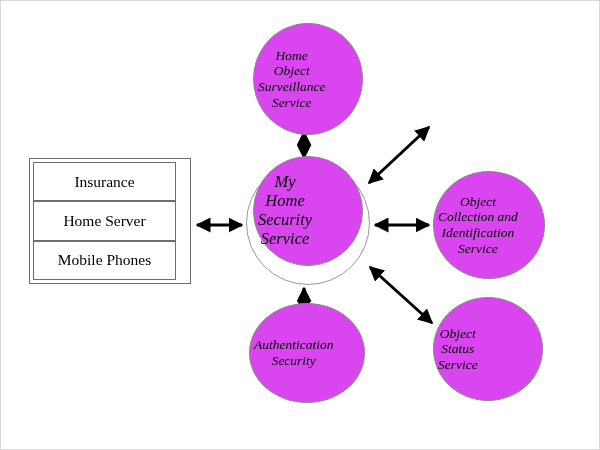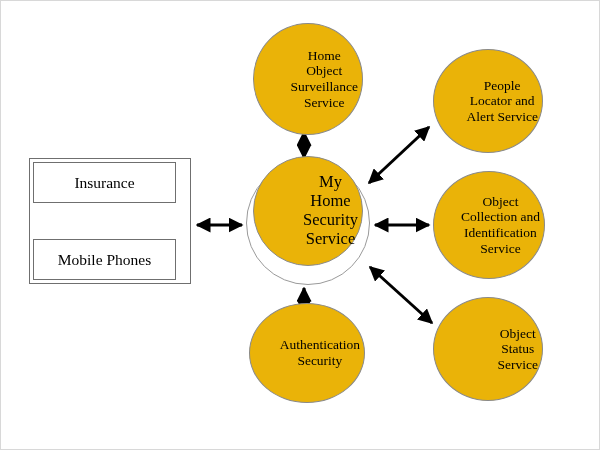--- a/index.html
+++ b/index.html
@@ -27,28 +27,29 @@
     width: 600px;
     height: 450px;
     pointer-events: none;
   }
 
   
   .node {
     position: absolute;
     box-sizing: border-box;
     border-radius: 50%;
-    background: #eab308;
+    background: #d946ef;
     border: 1px solid #8a8a8a;
     display: flex;
     align-items: center;
-    justify-content: flex-end;
+    justify-content: flex-start;
     text-align: center;
     color: #000000;
     z-index: 3;
+    font-style: italic;
   }
   .node .node-label {
     display: block;
     line-height: 1.16;
     padding: 0 4px;
     white-space: pre-line;
   }
 
   
   .node-ring {
@@ -150,37 +151,35 @@
 
     <line x1="369" y1="266" x2="431" y2="322" stroke="#000000" stroke-width="3" marker-start="url(#ah-start)" marker-end="url(#ah-end)"></line>
   </svg>
 
   <div id="client-group">
     <div id="client-inner">
       <div class="client-box">
         <span>Insurance</span>
       </div>
       <div class="client-box">
+        <span>Home Server</span>
+      </div>
+      <div class="client-box">
         <span>Mobile Phones</span>
       </div>
     </div>
   </div>
 
   <div class="node" id="node-home-object-surveillance">
     <span class="node-label">Home
 Object
 Surveillance
 Service</span>
   </div>
 
-  <div class="node" id="node-people-locator">
-    <span class="node-label">People
-Locator and
-Alert Service</span>
-  </div>
 
   <div class="node" id="node-object-collection">
     <span class="node-label">Object
 Collection and
 Identification
 Service</span>
   </div>
 
   <div class="node" id="node-object-status">
     <span class="node-label">Object

